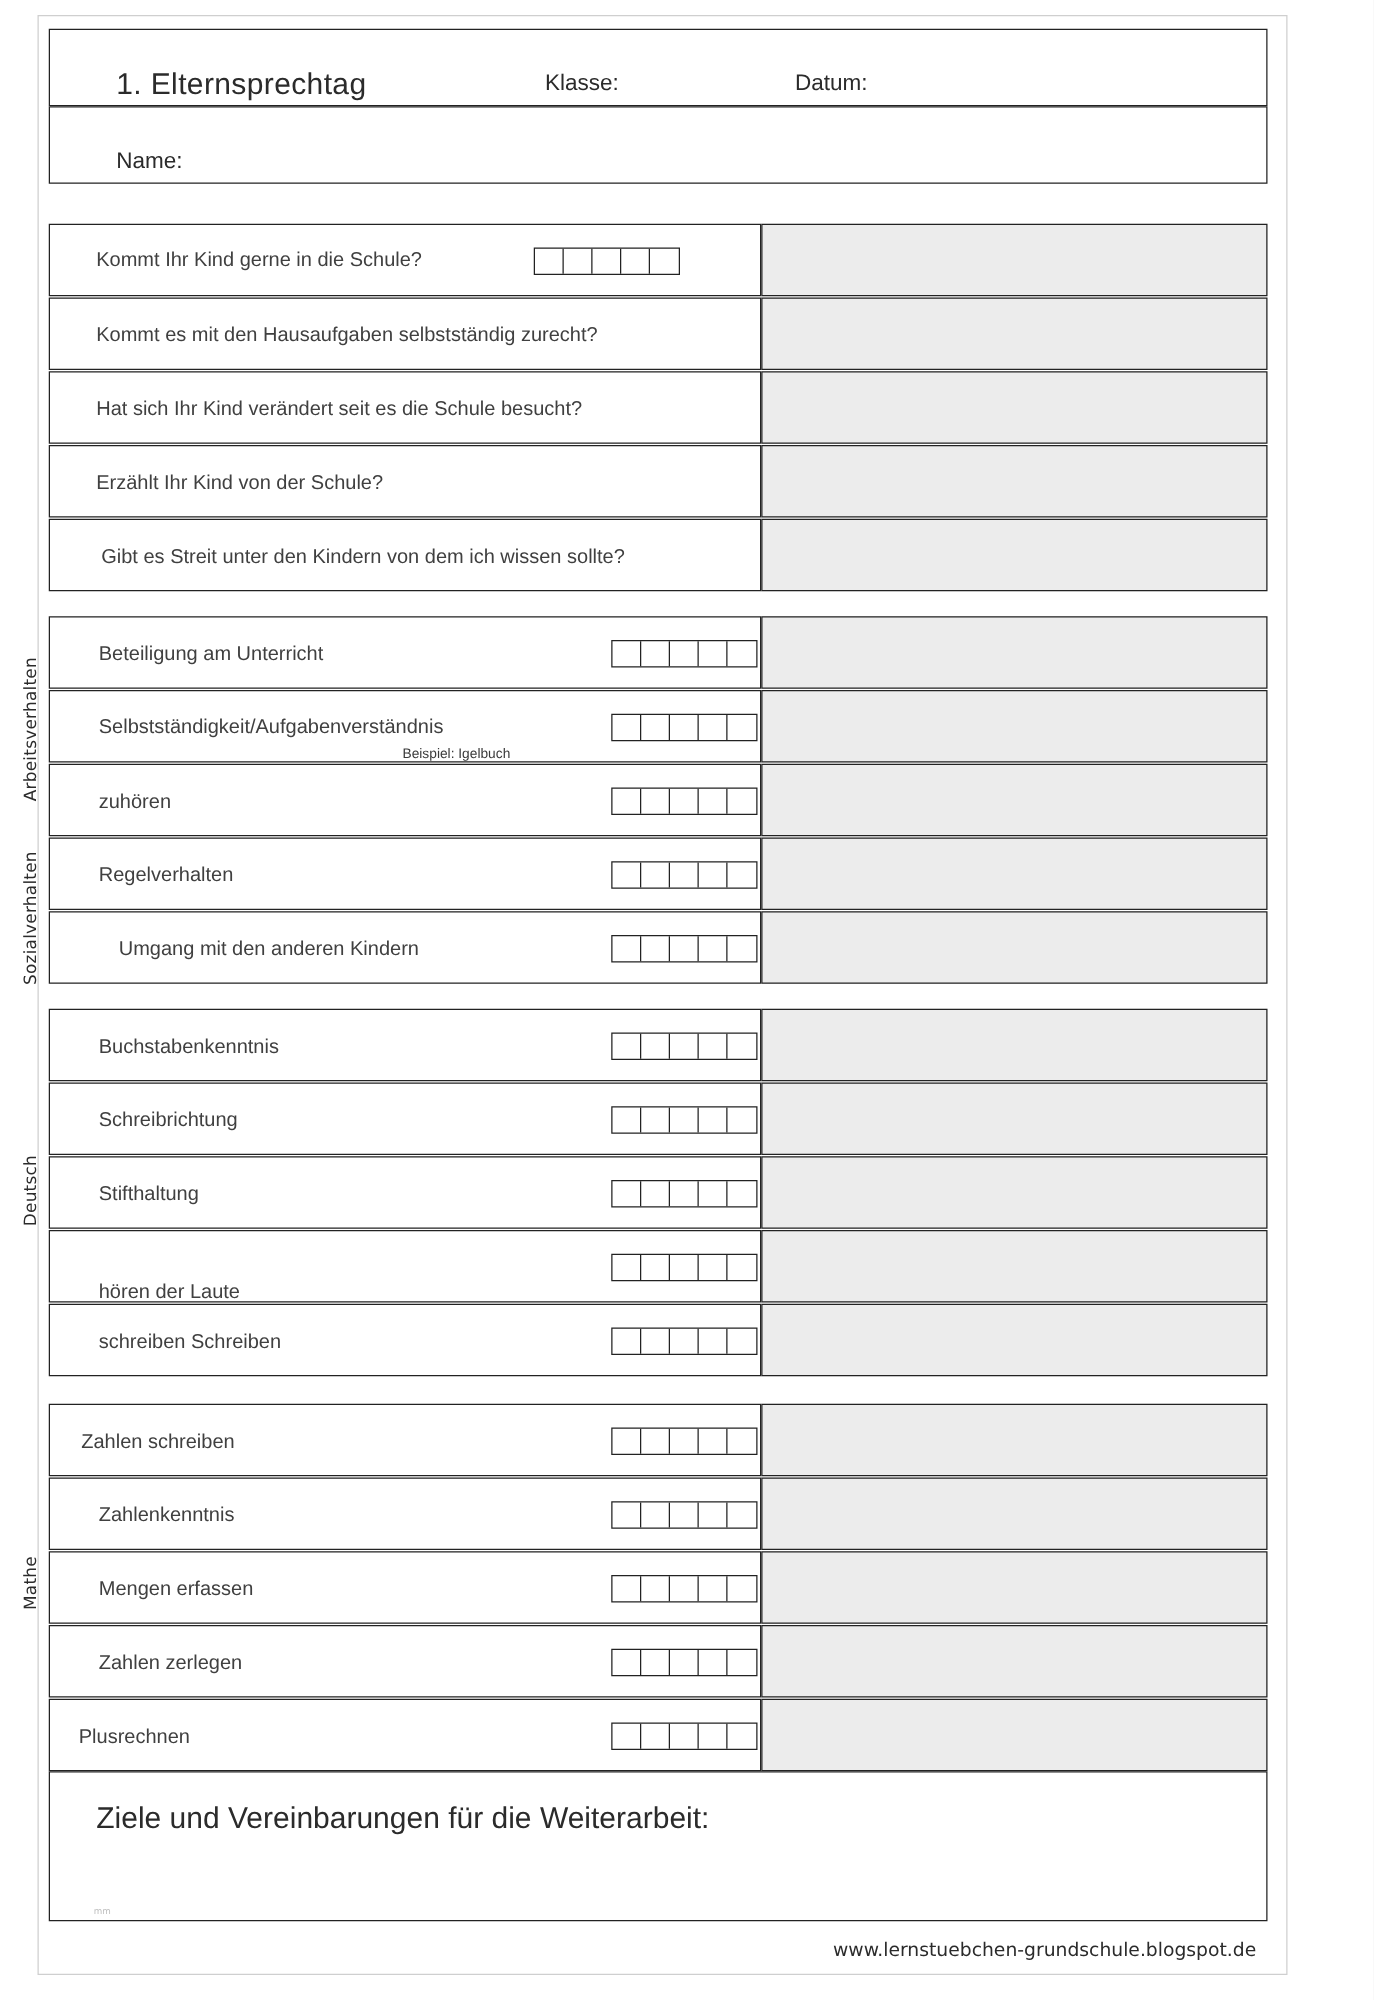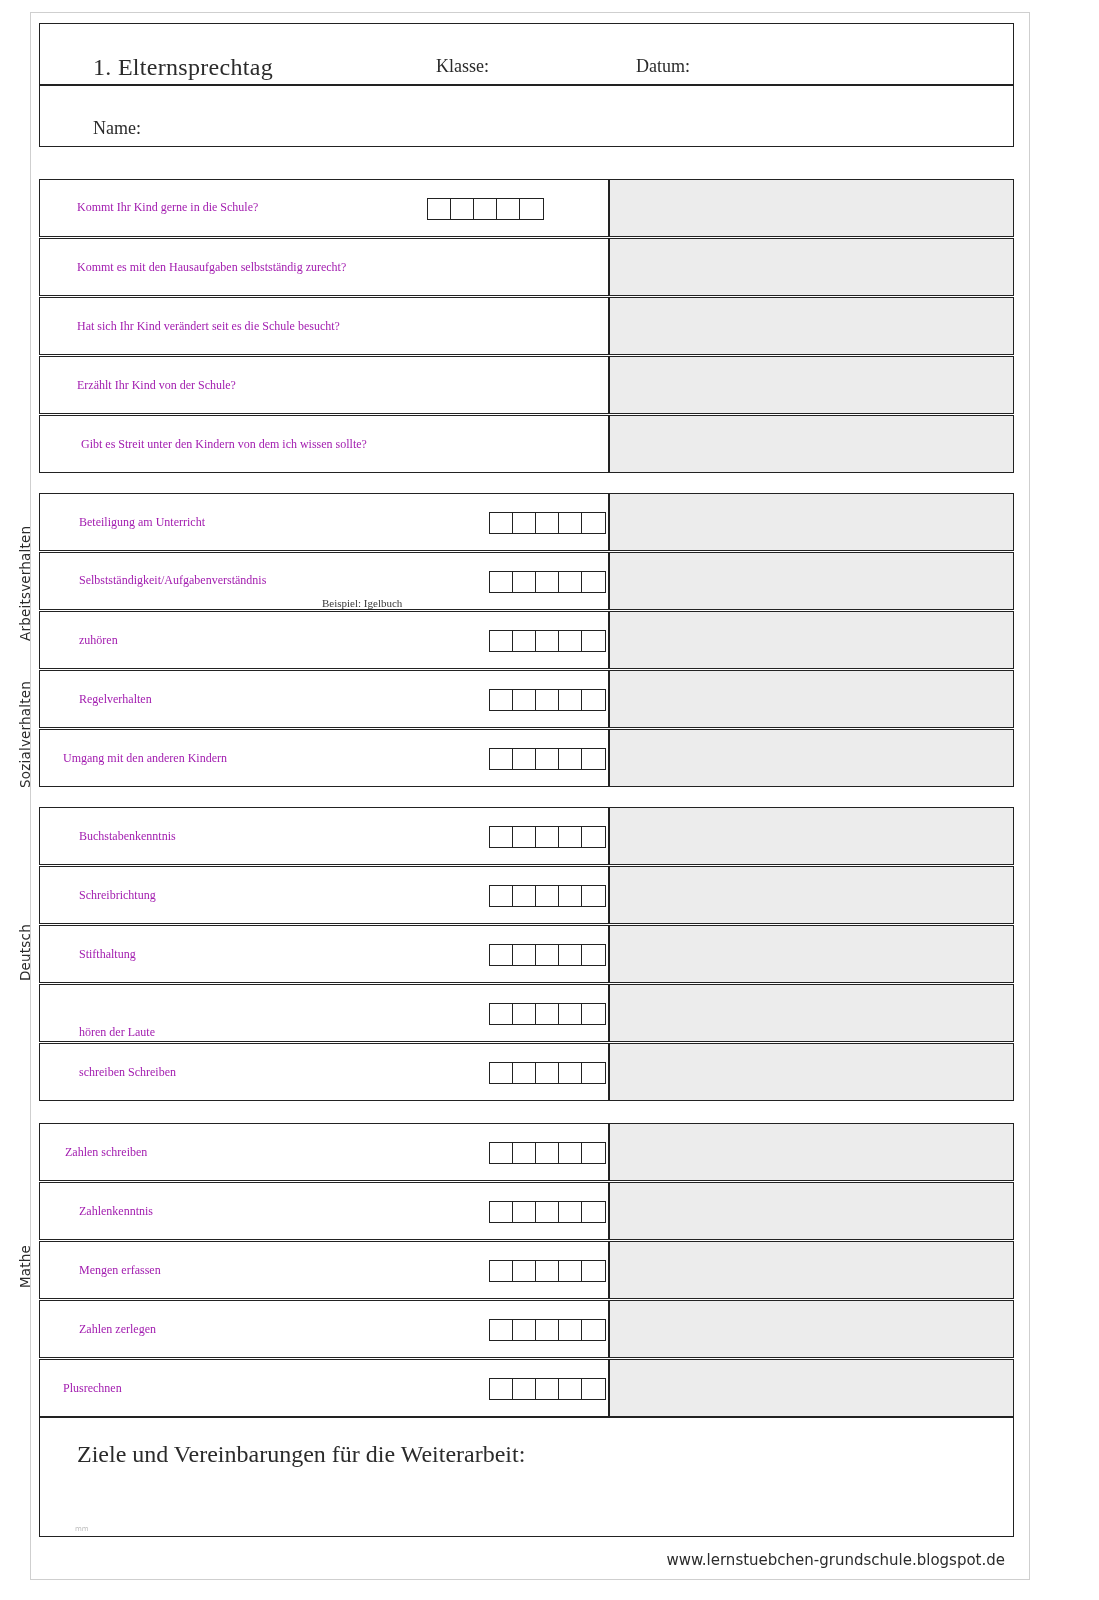--- a/index.html
+++ b/index.html
@@ -36,21 +36,21 @@
     box-sizing: border-box;
     background: #fff;
   }
   .bx.shaded {
     background: #ececec;
   }
 
   .label {
     position: absolute;
     color: #2b2b2b;
-    font-family: Liberation Serif, serif;
+    font-family: Liberation Sans, sans-serif;
     white-space: nowrap;
   }
 
   
   #header-row {
     left: 8px;
     top: 10px;
     width: 975px;
     height: 62px;
   }
@@ -73,22 +73,22 @@
     left: 8px;
     width: 570px;
     height: 58px;
   }
   .a-row {
     left: 578px;
     width: 405px;
     height: 58px;
   }
   .q-text {
-    font-size: 12px;
-    color: #a21caf;
+    font-size: 16px;
+    color: #404040;
   }
   .q-sub {
     font-size: 11px;
     color: #3a3a3a;
   }
 
   
   .rating {
     position: absolute;
     display: flex;
@@ -227,21 +227,21 @@
     <div class="rating" style="left:458px; top:676px;">
       <span></span>
         <span></span>
         <span></span>
         <span></span>
         <span></span>
     </div>
 
     <div class="bx q-row" style="top:716px;"></div>
     <div class="bx a-row shaded" style="top:716px;"></div>
-    <div class="label q-text" style="left:32px; top:738px;">Umgang mit den anderen Kindern</div>
+    <div class="label q-text" style="left:64px; top:738px;">Umgang mit den anderen Kindern</div>
     <div class="rating" style="left:458px; top:735px;">
       <span></span>
         <span></span>
         <span></span>
         <span></span>
         <span></span>
     </div>
 
     <div class="vlabel" style="left:-14px; top:898px; height:70px;">Deutsch</div>
 

